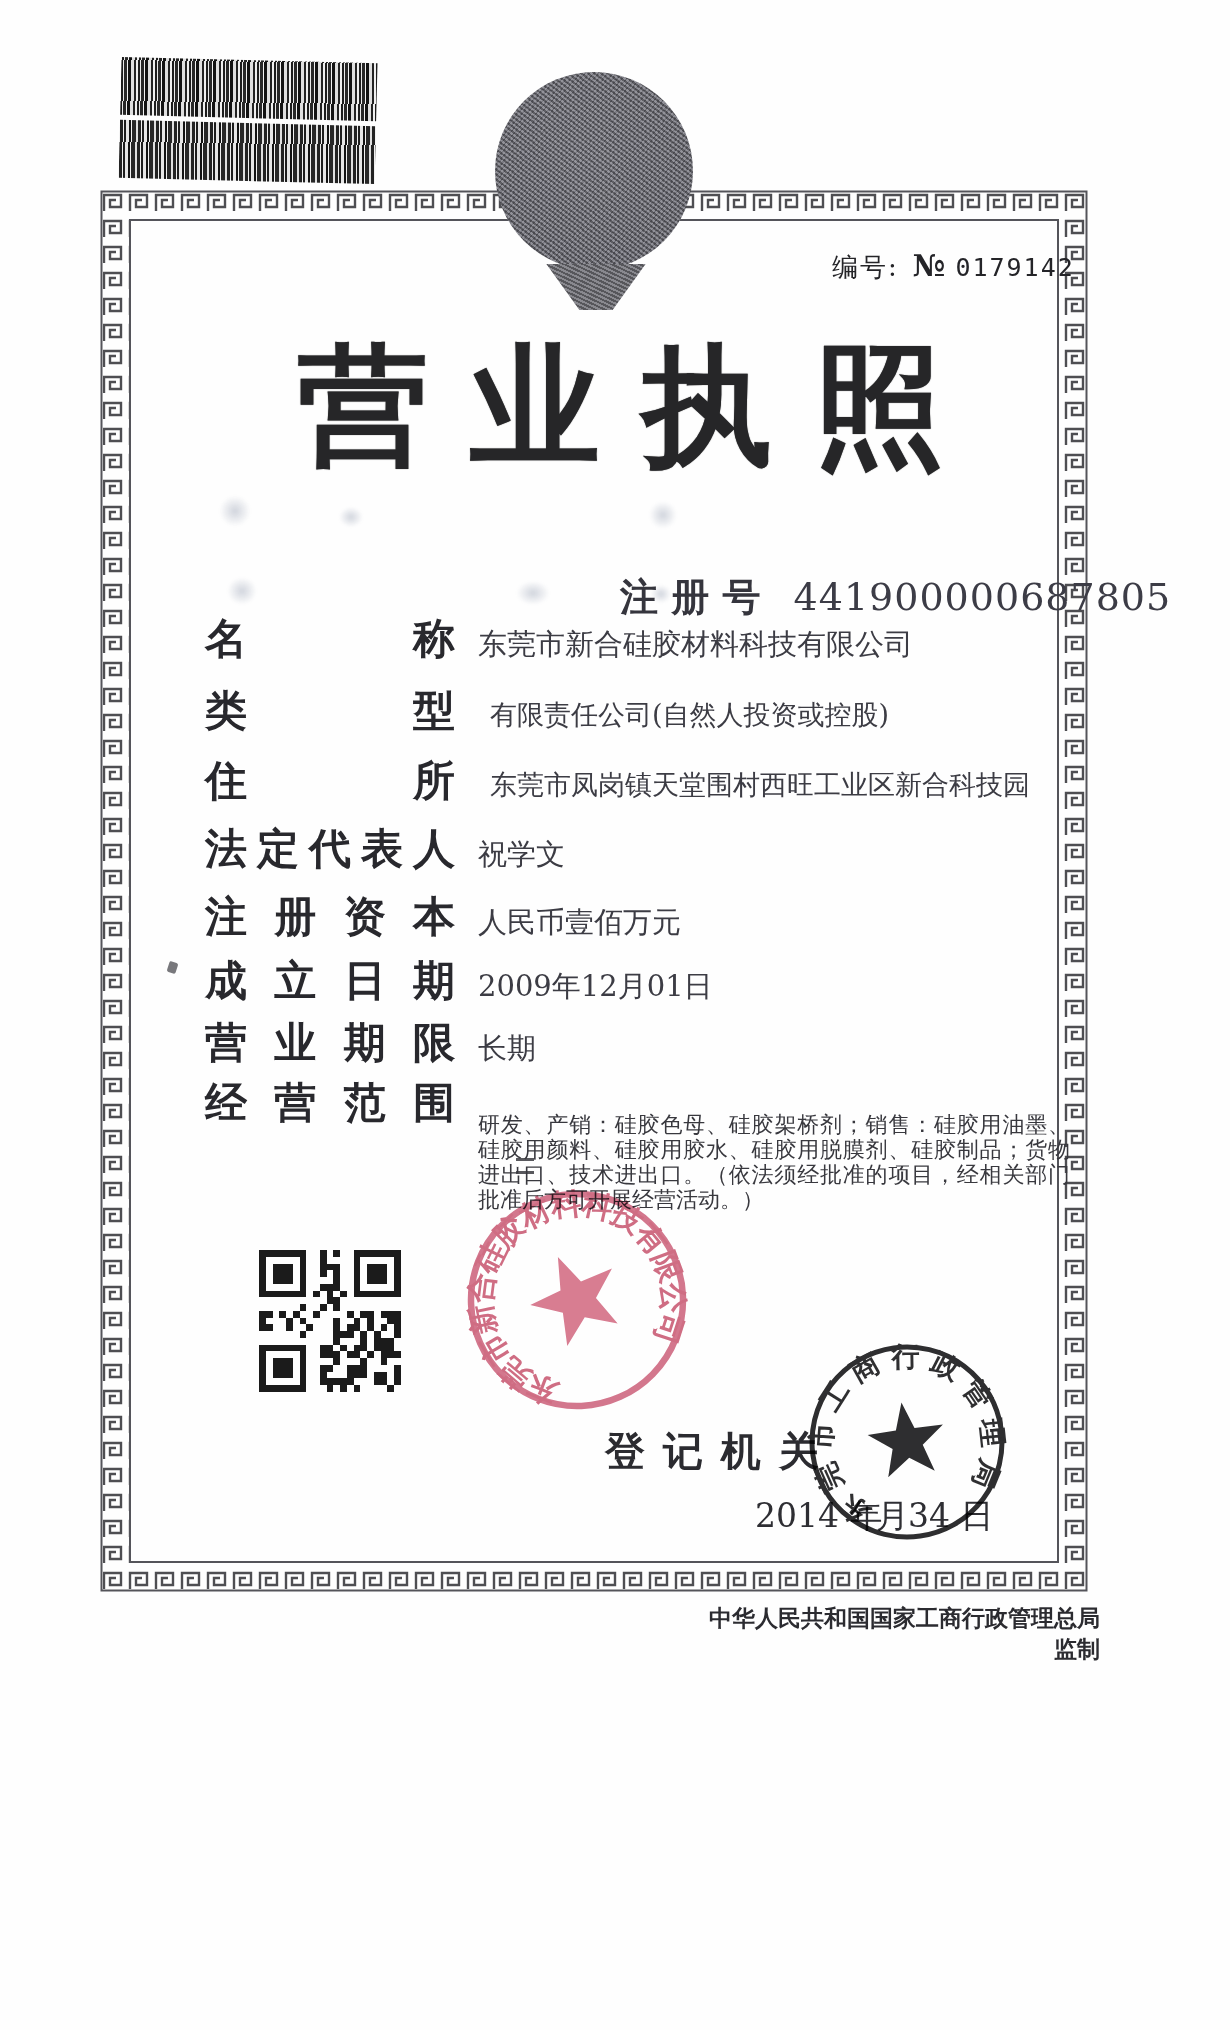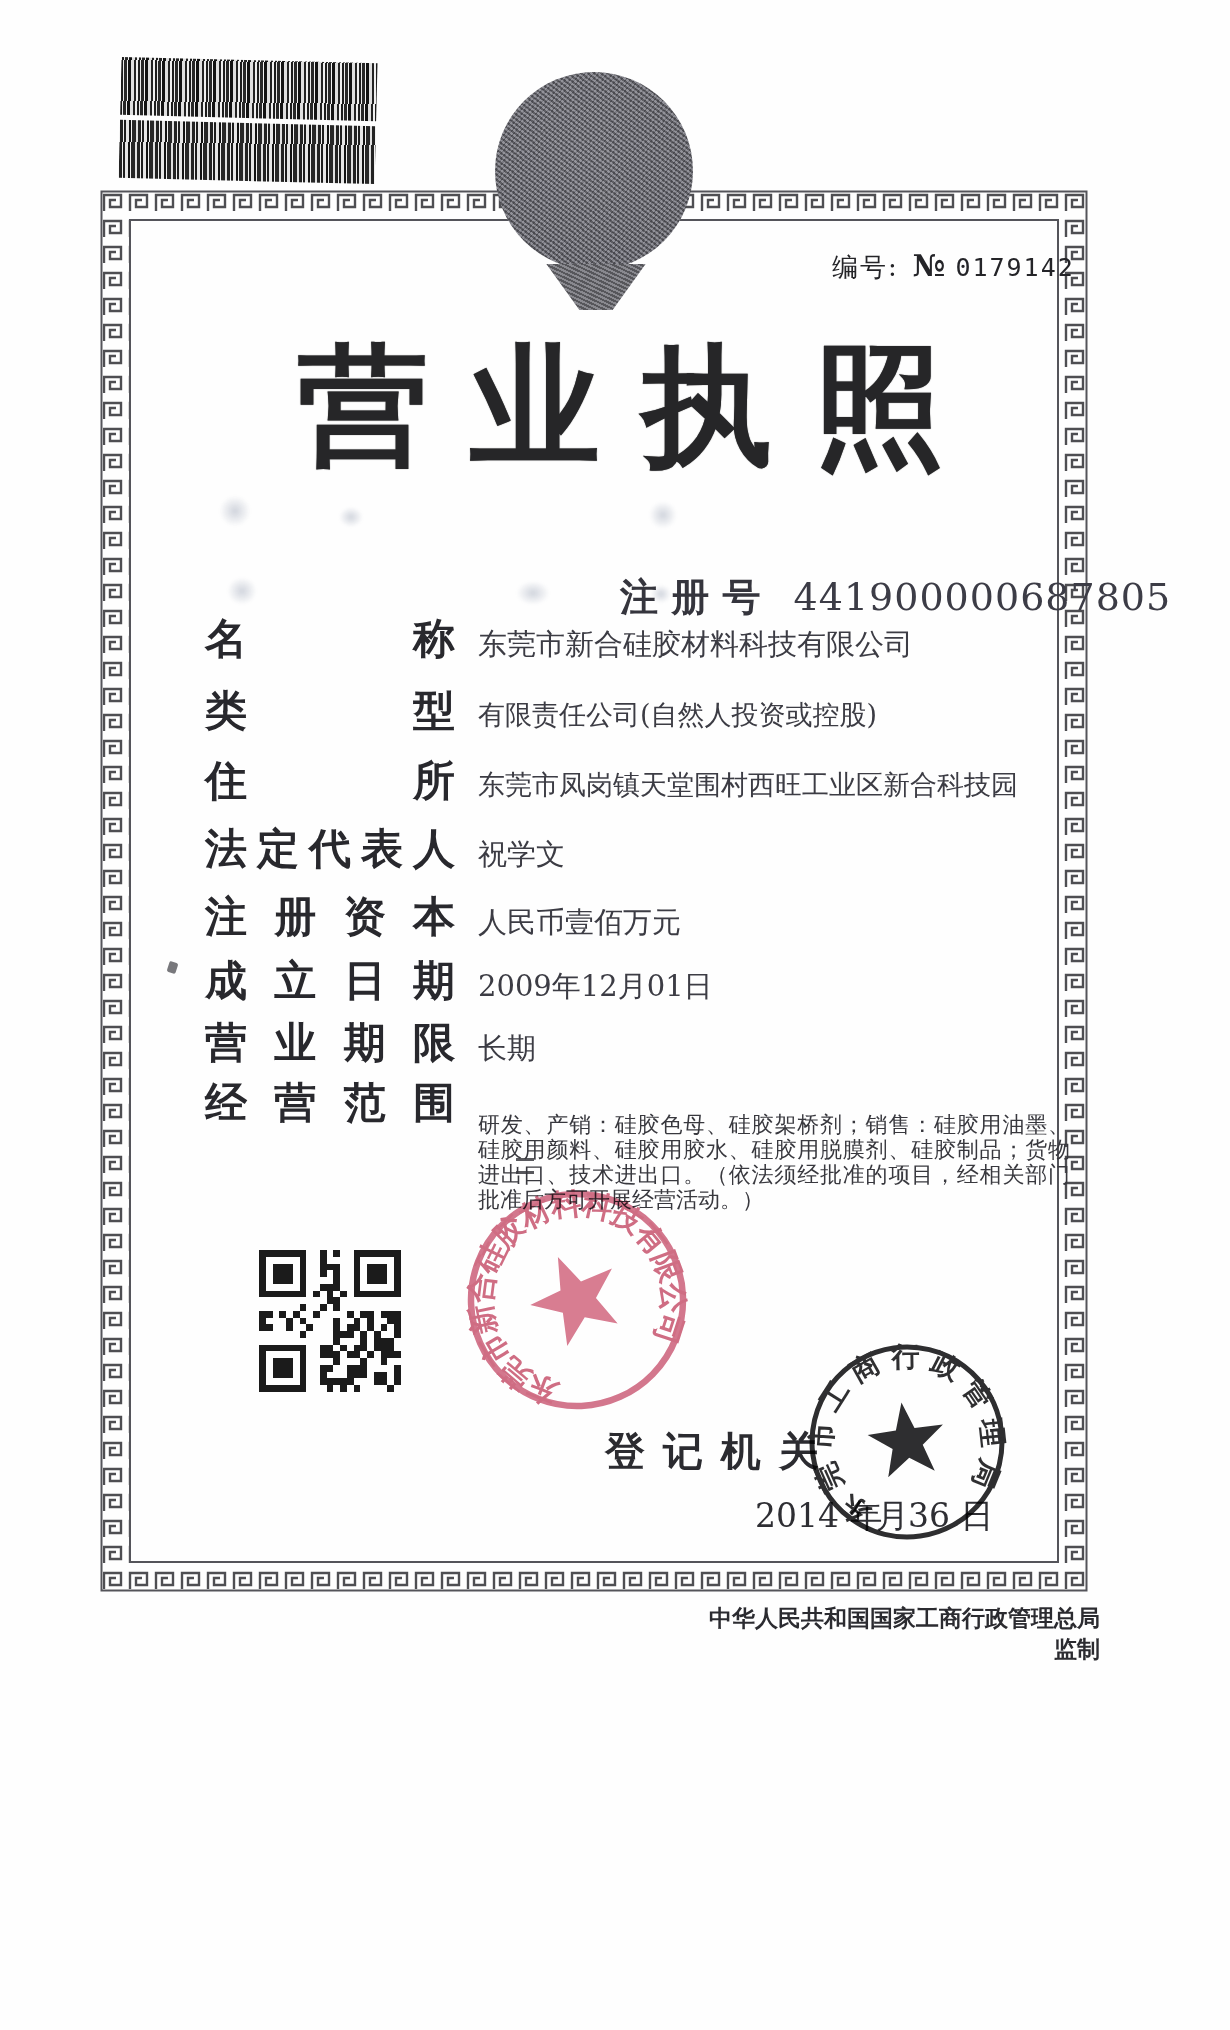--- a/index.html
+++ b/index.html
@@ -46,21 +46,21 @@
          line-height:136px;color:#262628;z-index:3;text-shadow:0 0 1px #4a4a4a;}
 
   .regline{position:absolute;left:620px;top:572px;z-index:3;white-space:nowrap;}
   .regline .rlab{font-size:38px;font-weight:600;color:#35353d;}
   .regline .rnum{font-size:38px;color:#3c3c46;margin-left:28px;letter-spacing:1px;}
 
   .row{position:absolute;left:205px;z-index:3;}
   .row .lab{display:flex;justify-content:space-between;width:250px;font-size:42px;font-weight:600;
             color:#28282d;line-height:46px;}
   .row .val{position:absolute;left:273px;top:9px;font-size:29px;color:#3c3c44;white-space:nowrap;}
-  .row .val.mid{font-size:27px;}
+  .row .val.mid{font-size:27px;margin-left:12px;}
   .row .val.scope{top:4px;width:592px;white-space:normal;font-size:22px;line-height:25px;
                   text-align:justify;color:#38383e;margin-top:28px;}
 
   .registrar{position:absolute;left:605px;top:1424px;z-index:3;font-size:40px;font-weight:600;
              letter-spacing:2px;color:#2b2b30;white-space:nowrap;}
   .dateline{position:absolute;left:0;top:1494px;width:100%;z-index:3;font-size:33px;color:#2e2e33;}
   .dateline .year{position:absolute;left:755px;}
   .dateline .month{position:absolute;left:876px;}
   .dateline .day{position:absolute;left:908px;}
 
@@ -414,21 +414,21 @@
     <text font-size="30" font-weight="600" fill="#c8536e" font-family="'DejaVu Sans',sans-serif">
       <textPath href="#redArc" textLength="430" lengthAdjust="spacing">东莞市新合硅胶材料科技有限公司</textPath>
     </text>
   </svg>
 
   <div class="registrar">登 记 机 关</div>
 
   <div class="dateline">
     <span class="year">2014 年</span>
     <span class="month">月</span>
-    <span class="day">36 日</span>
+    <span class="day">34 日</span>
   </div>
 
   <svg class="seal black" width="244" height="244" viewBox="0 0 244 244">
     <defs>
         <path id="blkArc" d="M 78.4 184.3 A 76 76 0 1 1 165.6 184.3" fill="none"></path>
       </defs>
     <circle cx="122" cy="122" r="95" fill="none" stroke="#1c1c1e" stroke-width="5"></circle>
     <polygon points="122,82 131.4,109.1 160,109.6 137.2,126.9 145.5,154.4 122,138 98.5,154.4 106.8,126.9 84,109.6 112.6,109.1" fill="#1c1c1e"></polygon>
     <text font-size="28" font-weight="600" fill="#1d1d1f" font-family="'DejaVu Sans',sans-serif">
       <textPath href="#blkArc" textLength="365" lengthAdjust="spacing">东莞市工商行政管理局</textPath>

